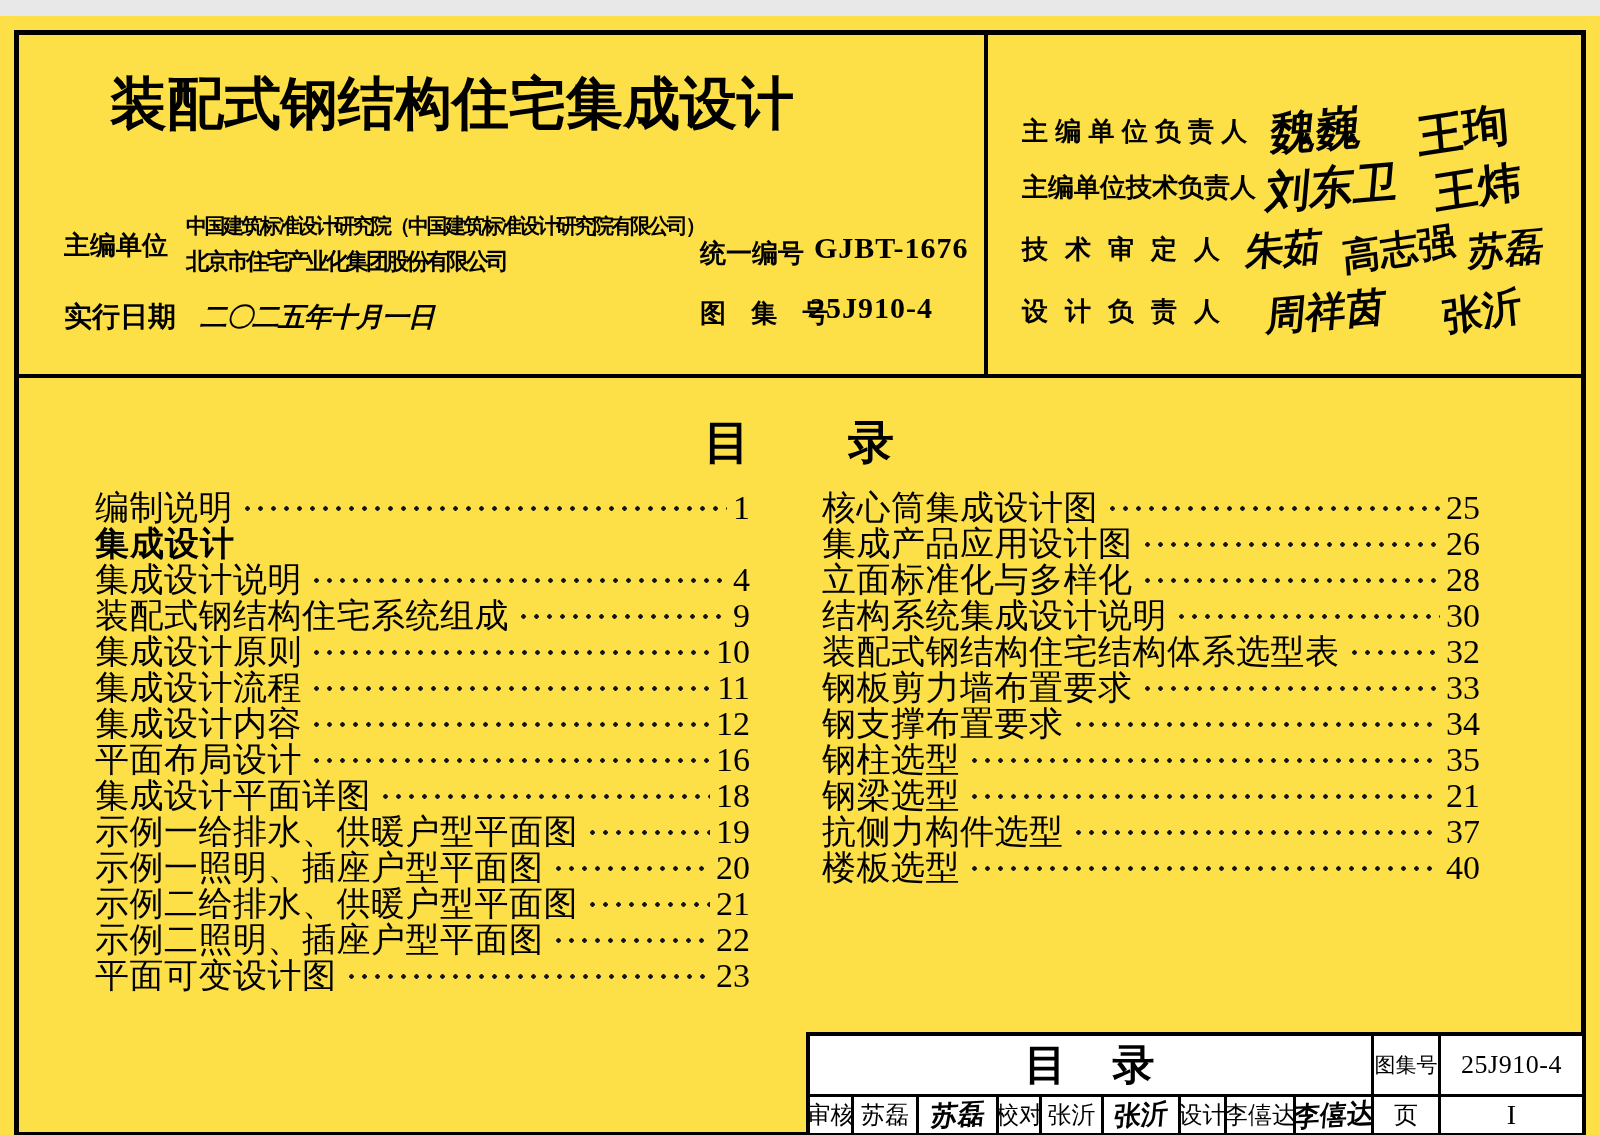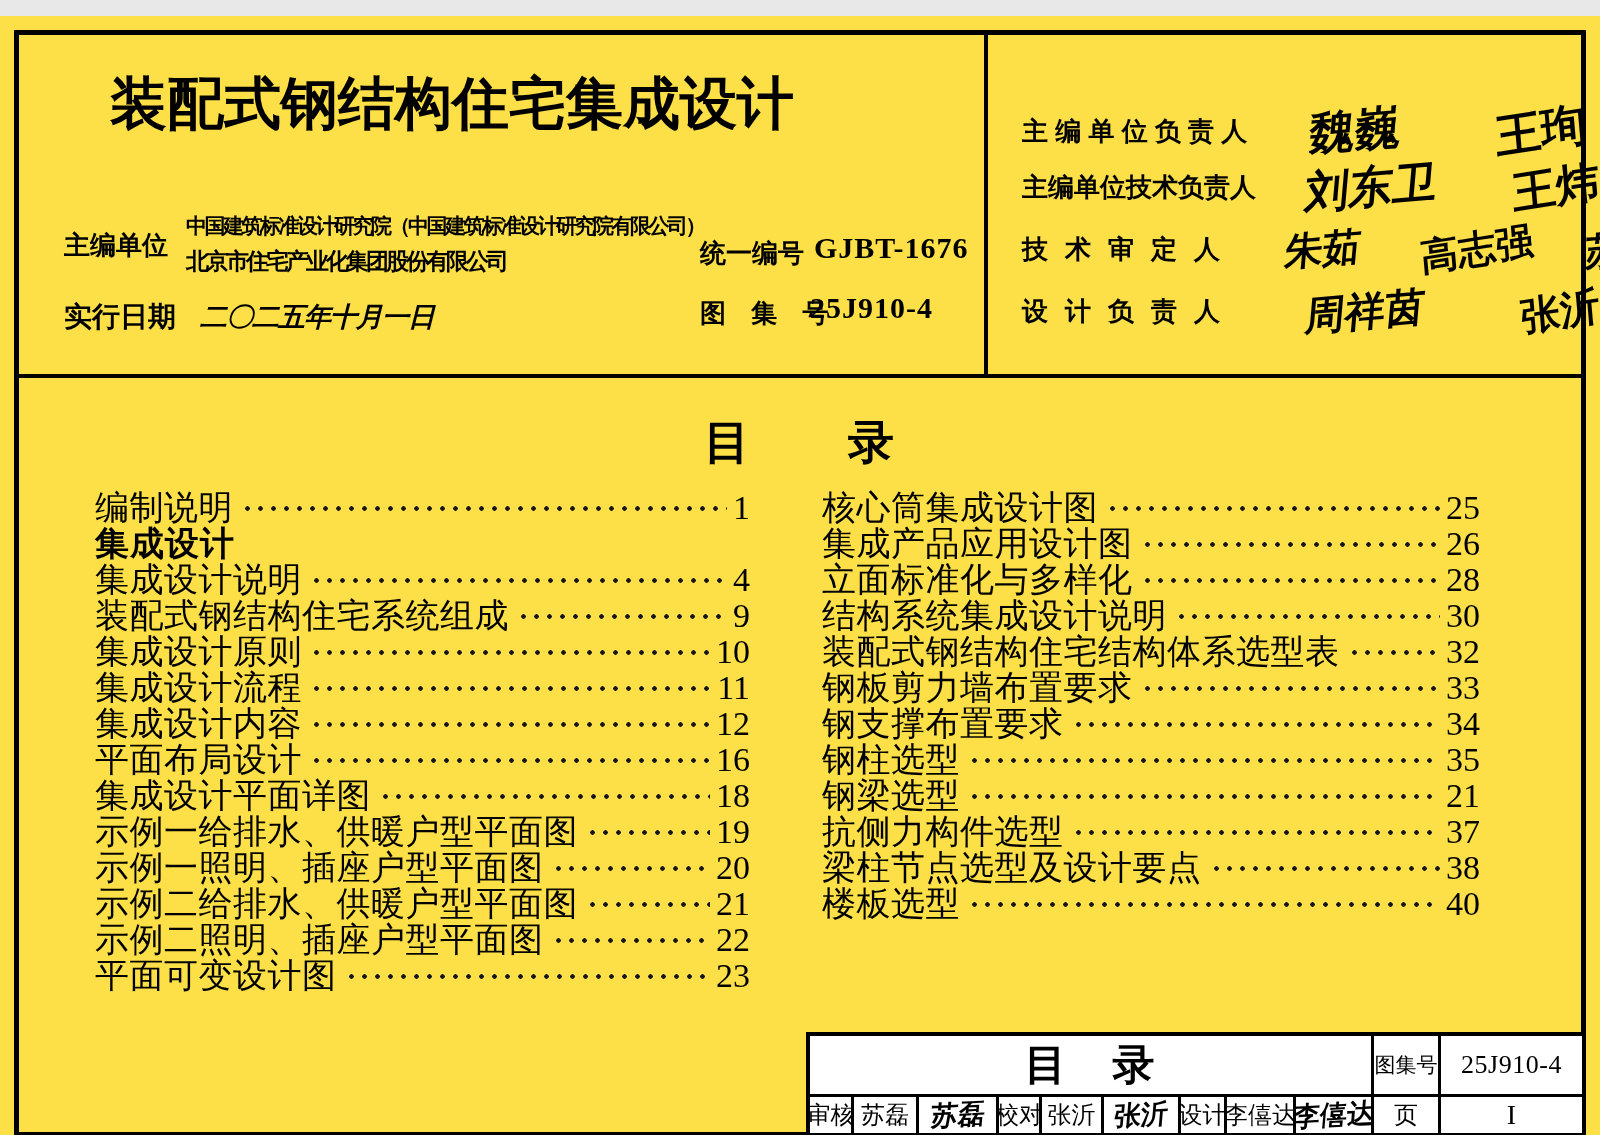--- a/index.html
+++ b/index.html
@@ -28,21 +28,21 @@
   .unit2{left:186px;top:230px;font-size:23px;letter-spacing:-3px;white-space:nowrap;font-weight:bold;}
   .date-label{left:64px;top:282px;font-size:28px;}
   .date-value{left:200px;top:283px;font-size:27px;letter-spacing:-1px;font-weight:bold;white-space:nowrap;font-style:italic;}
   .serial-label{left:700px;top:220px;font-size:26px;}
   .serial-value{left:814px;top:215px;font-size:30px;font-weight:bold;font-family:"Liberation Serif",serif;letter-spacing:1px;}
   .atlas-label{left:700px;top:280px;font-size:26px;letter-spacing:9px;}
   .atlas-value{left:810px;top:275px;font-size:30px;font-weight:bold;font-family:"Liberation Serif",serif;letter-spacing:1px;}
 
   
   .signoff{left:1022px;top:60px;width:552px;height:300px;}
-  .sign-row{position:absolute;left:0;display:flex;align-items:center;width:552px;gap:39px;}
+  .sign-row{position:absolute;left:0;display:flex;align-items:center;width:552px;}
   .sign-label{
     width:198px;flex:0 0 198px;font-size:26px;font-weight:bold;
     font-family:"Liberation Sans",sans-serif;
     text-align:justify;text-align-last:justify;white-space:nowrap;
   }
   .sig{
     font-weight:bold;white-space:nowrap;
     transform:rotate(-5deg) skewX(-10deg);
     font-family:"Liberation Serif",serif;
   }
@@ -262,25 +262,20 @@
         <span class="toc-title">钢梁选型</span>
         <span class="leader"></span>
         <span class="toc-page">21</span>
       </div>
       <div class="toc-row">
         <span class="toc-title">抗侧力构件选型</span>
         <span class="leader"></span>
         <span class="toc-page">37</span>
       </div>
       <div class="toc-row">
-        <span class="toc-title">梁柱节点选型及设计要点</span>
-        <span class="leader"></span>
-        <span class="toc-page">38</span>
-      </div>
-      <div class="toc-row">
         <span class="toc-title">楼板选型</span>
         <span class="leader"></span>
         <span class="toc-page">40</span>
       </div>
     </div>
 
   <div class="abs tblock">
     <div class="tcell bb br sheet-title">目　录</div>
     <div class="tcell bb br tb-atlas-label">图集号</div>
     <div class="tcell bb tb-atlas-value">25J910-4</div>

